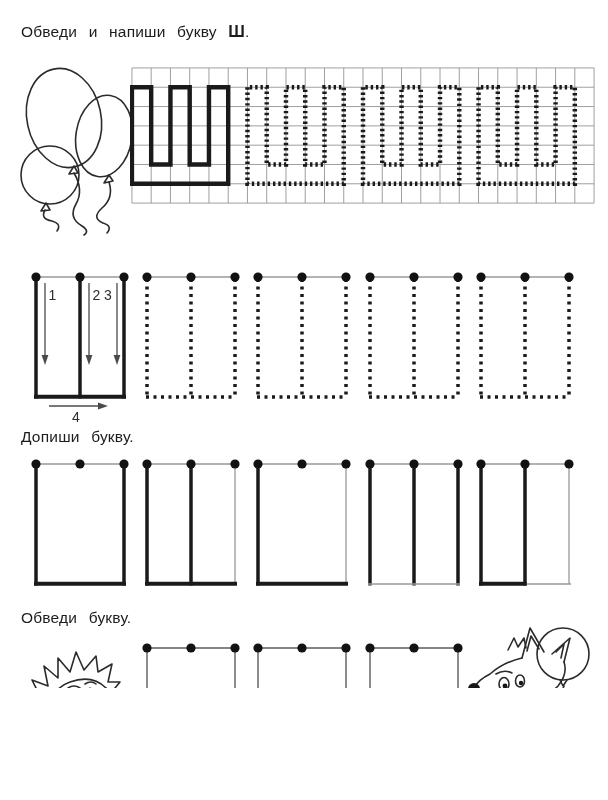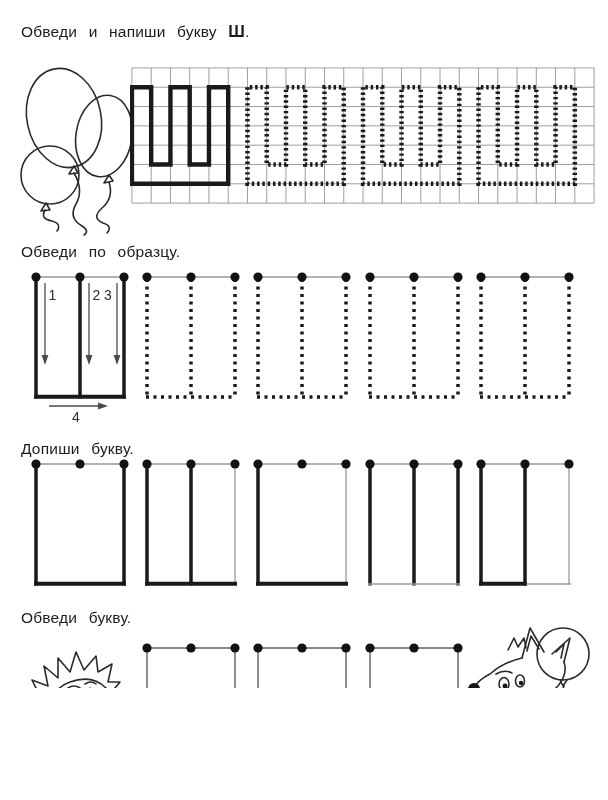--- a/index.html
+++ b/index.html
@@ -54,23 +54,20 @@
     <g>
       <path class="gridline" d="M0 0V140M20 0V140M40 0V140M60 0V140M80 0V140M100 0V140M120 0V140M140 0V140M160 0V140M180 0V140M200 0V140M220 0V140M240 0V140M260 0V140M280 0V140M300 0V140M320 0V140M340 0V140M360 0V140M380 0V140M400 0V140M420 0V140M440 0V140M460 0V140M480 0V140"></path>
       <path class="gridline" d="M0 0H480M0 20H480M0 40H480M0 60H480M0 80H480M0 100H480M0 120H480M0 140H480"></path>
     </g>
     <path class="letter-solid" d="M0,20 L0,120 L100,120 L100,20 L80,20 L80,100 L60,100 L60,20 L40,20 L40,100 L20,100 L20,20 Z"></path>
     <path class="letter-dot" d="M120,20 L120,120 L220,120 L220,20 L200,20 L200,100 L180,100 L180,20 L160,20 L160,100 L140,100 L140,20 Z"></path>
     <path class="letter-dot" d="M240,20 L240,120 L340,120 L340,20 L320,20 L320,100 L300,100 L300,20 L280,20 L280,100 L260,100 L260,20 Z"></path>
     <path class="letter-dot" d="M360,20 L360,120 L460,120 L460,20 L440,20 L440,100 L420,100 L420,20 L400,20 L400,100 L380,100 L380,20 Z"></path>
   </svg>
 
-  <div class="sec-title" style="top:243px">
-    <span>Обведи по образцу.</span>
-  </div>
 
   <svg style="left:30px;top:269px" width="100" height="156" viewBox="0 0 100 156">
     <line class="thin" x1="6" y1="8" x2="94" y2="8"></line>
     <line class="solid" x1="6" y1="8" x2="6" y2="129.5"></line>
     <line class="solid" x1="50" y1="8" x2="50" y2="129.5"></line>
     <line class="solid" x1="94" y1="8" x2="94" y2="129.5"></line>
     <line class="ink" x1="4" y1="127.75" x2="96" y2="127.75" stroke-width="4"></line>
     <circle class="dot" cx="6" cy="8" r="4.6"></circle>
       <circle class="dot" cx="50" cy="8" r="4.6"></circle>
       <circle class="dot" cx="94" cy="8" r="4.6"></circle>
@@ -124,21 +121,21 @@
     <line class="thin" x1="6" y1="8" x2="94" y2="8"></line>
     <line class="dash" x1="6" y1="10" x2="6" y2="129"></line>
       <line class="dash" x1="50" y1="10" x2="50" y2="129"></line>
       <line class="dash" x1="94" y1="10" x2="94" y2="129"></line>
     <line class="dash" x1="5" y1="128" x2="95" y2="128"></line>
     <circle class="dot" cx="6" cy="8" r="4.6"></circle>
       <circle class="dot" cx="50" cy="8" r="4.6"></circle>
       <circle class="dot" cx="94" cy="8" r="4.6"></circle>
   </svg>
 
-  <div class="sec-title" style="top:440px">
+  <div class="sec-title" style="top:428px">
     <span>Допиши букву.</span>
   </div>
 
   <svg style="left:30px;top:456px" width="100" height="135" viewBox="0 0 100 135">
     <line class="thin" x1="6" y1="8" x2="94" y2="8"></line>
     <line class="solid" x1="6" y1="8" x2="6" y2="129.5"></line>
     <line class="solid" x1="94" y1="8" x2="94" y2="129.5"></line>
     <line class="ink" x1="4" y1="127.75" x2="96" y2="127.75" stroke-width="4"></line>
     <circle class="dot" cx="6" cy="8" r="4.6"></circle>
       <circle class="dot" cx="50" cy="8" r="4.6"></circle>

